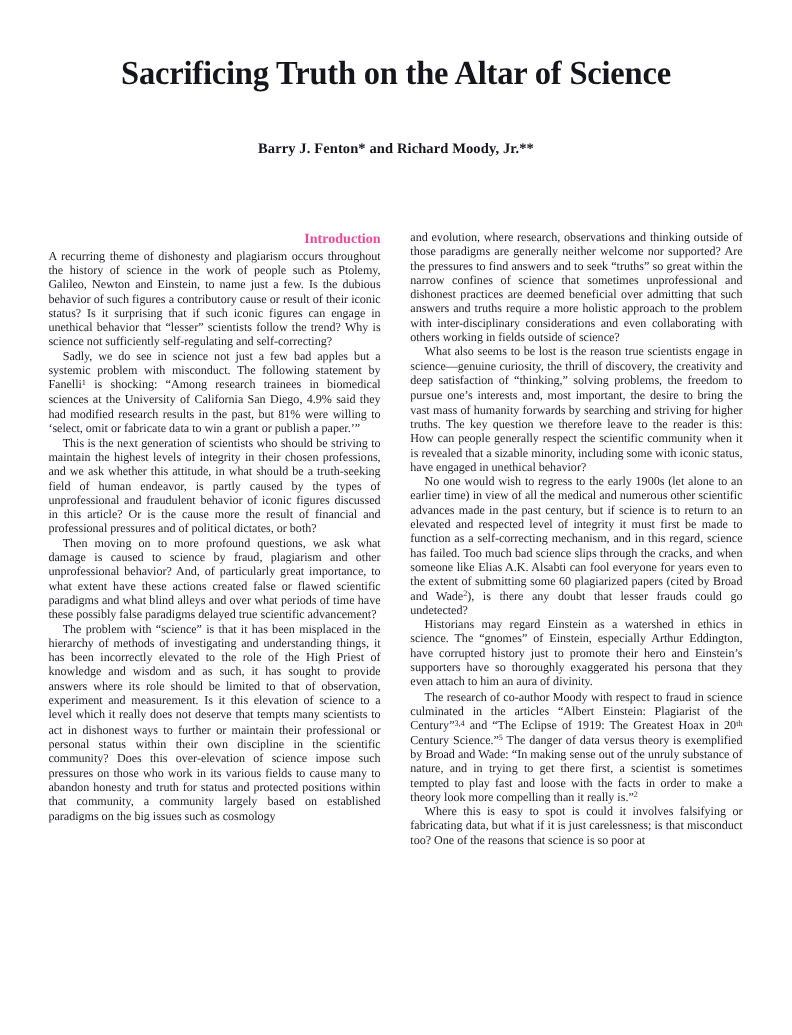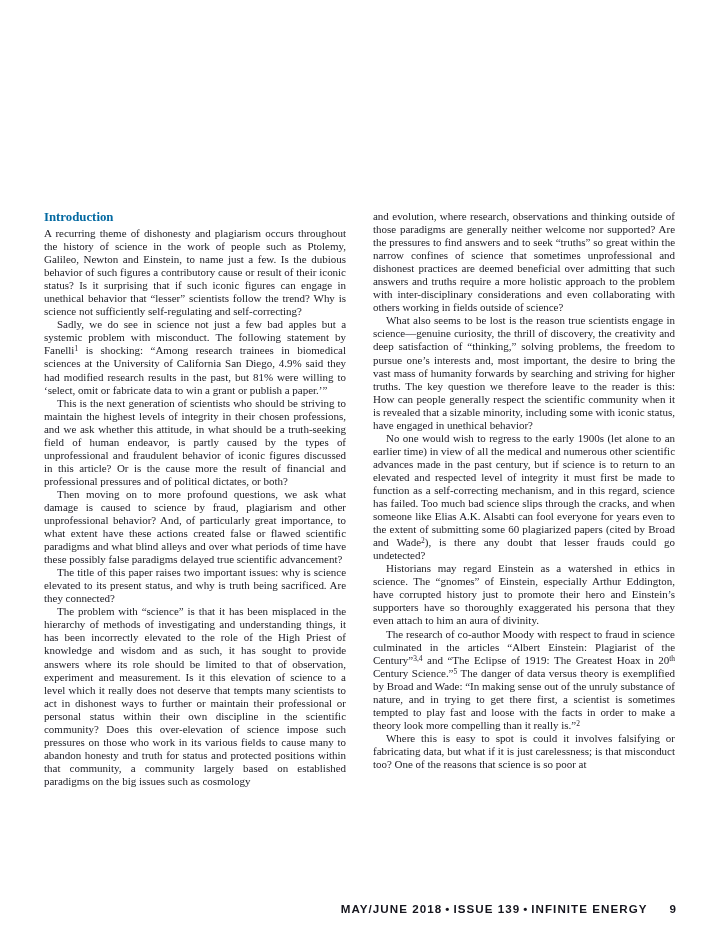--- a/index.html
+++ b/index.html
@@ -60,25 +60,25 @@
     gap: 27px;
   }
   .col {
     width: 302px;
     flex: 0 0 302px;
   }
   .section-heading {
     font-family: "Liberation Serif", "DejaVu Serif", serif;
     font-weight: bold;
     font-size: 12.8px;
-    text-align: left;
+    text-align: right;
     margin: 0 0 1px 0;
     padding: 0;
     line-height: 1.25;
-    color: #0369a1;
+    color: #ec4899;
   }
   p.body-par {
     margin: 0;
     padding: 0;
     font-size: 11px;
     line-height: 13.05px;
     text-align: justify;
     text-justify: inter-word;
     text-indent: 13px;
     hyphens: auto;
@@ -116,41 +116,41 @@
     display: inline-block;
     margin-left: 22px;
     letter-spacing: 0;
   }
 </style>
 </head>
 <body>
 
 <div class="page">
 
+  <div class="title-block">
+    <h1 class="article-title">Sacrificing Truth on the Altar of Science</h1>
+    <p class="authors">Barry J. Fenton* and Richard Moody, Jr.**</p>
+  </div>
 
   <div class="columns">
 
     <div class="col">
       <h2 class="section-heading">Introduction</h2>
       <p class="body-par no-indent">A recurring theme of dishonesty and plagiarism occurs throughout the history of science in the work of people such as Ptolemy, Galileo, Newton and Einstein, to name just a few. Is the dubious behavior of such figures a contributory cause or result of their iconic status? Is it surprising that if such iconic figures can engage in unethical behavior that “lesser” scientists follow the trend? Why is science not sufficiently self-regulating and self-correcting?</p>
       <p class="body-par">Sadly, we do see in science not just a few bad apples but a systemic problem with misconduct. The following statement by Fanelli<sup>1</sup> is shocking: “Among research trainees in biomedical sciences at the University of California San Diego, 4.9% said they had modified research results in the past, but 81% were willing to ‘select, omit or fabricate data to win a grant or publish a paper.’”</p>
       <p class="body-par">This is the next generation of scientists who should be striving to maintain the highest levels of integrity in their chosen professions, and we ask whether this attitude, in what should be a truth-seeking field of human endeavor, is partly caused by the types of unprofessional and fraudulent behavior of iconic figures discussed in this article? Or is the cause more the result of financial and professional pressures and of political dictates, or both?</p>
       <p class="body-par">Then moving on to more profound questions, we ask what damage is caused to science by fraud, plagiarism and other unprofessional behavior? And, of particularly great importance, to what extent have these actions created false or flawed scientific paradigms and what blind alleys and over what periods of time have these possibly false paradigms delayed true scientific advancement?</p>
-      <p class="body-par">The title of this paper raises two important issues: why is science elevated to its present status, and why is truth being sacrificed. Are they connected?</p>
       <p class="body-par">The problem with “science” is that it has been misplaced in the hierarchy of methods of investigating and understanding things, it has been incorrectly elevated to the role of the High Priest of knowledge and wisdom and as such, it has sought to provide answers where its role should be limited to that of observation, experiment and measurement. Is it this elevation of science to a level which it really does not deserve that tempts many scientists to act in dishonest ways to further or maintain their professional or personal status within their own discipline in the scientific community? Does this over-elevation of science impose such pressures on those who work in its various fields to cause many to abandon honesty and truth for status and protected positions within that community, a community largely based on established paradigms on the big issues such as cosmology</p>
     </div>
 
     <div class="col">
       <p class="body-par no-indent">and evolution, where research, observations and thinking outside of those paradigms are generally neither welcome nor supported? Are the pressures to find answers and to seek “truths” so great within the narrow confines of science that sometimes unprofessional and dishonest practices are deemed beneficial over admitting that such answers and truths require a more holistic approach to the problem with inter-disciplinary considerations and even collaborating with others working in fields outside of science?</p>
       <p class="body-par">What also seems to be lost is the reason true scientists engage in science—genuine curiosity, the thrill of discovery, the creativity and deep satisfaction of “thinking,” solving problems, the freedom to pursue one’s interests and, most important, the desire to bring the vast mass of humanity forwards by searching and striving for higher truths. The key question we therefore leave to the reader is this: How can people generally respect the scientific community when it is revealed that a sizable minority, including some with iconic status, have engaged in unethical behavior?</p>
       <p class="body-par">No one would wish to regress to the early 1900s (let alone to an earlier time) in view of all the medical and numerous other scientific advances made in the past century, but if science is to return to an elevated and respected level of integrity it must first be made to function as a self-correcting mechanism, and in this regard, science has failed. Too much bad science slips through the cracks, and when someone like Elias A.K. Alsabti can fool everyone for years even to the extent of submitting some 60 plagiarized papers (cited by Broad and Wade<sup>2</sup>), is there any doubt that lesser frauds could go undetected?</p>
       <p class="body-par">Historians may regard Einstein as a watershed in ethics in science. The “gnomes” of Einstein, especially Arthur Eddington, have corrupted history just to promote their hero and Einstein’s supporters have so thoroughly exaggerated his persona that they even attach to him an aura of divinity.</p>
       <p class="body-par">The research of co-author Moody with respect to fraud in science culminated in the articles “Albert Einstein: Plagiarist of the Century”<sup>3,4</sup> and “The Eclipse of 1919: The Greatest Hoax in 20<sup>th</sup> Century Science.”<sup>5</sup> The danger of data versus theory is exemplified by Broad and Wade: “In making sense out of the unruly substance of nature, and in trying to get there first, a scientist is sometimes tempted to play fast and loose with the facts in order to make a theory look more compelling than it really is.”<sup>2</sup></p>
       <p class="body-par">Where this is easy to spot is could it involves falsifying or fabricating data, but what if it is just carelessness; is that misconduct too? One of the reasons that science is so poor at</p>
     </div>
 
   </div>
 
-  <div class="footer">
-    <span>MAY/JUNE 2018</span><span class="sep">•</span><span>ISSUE 139</span><span class="sep">•</span><span>INFINITE ENERGY</span><span class="pageno">9</span>
-  </div>
 
 </div>
 
 </body></html>

